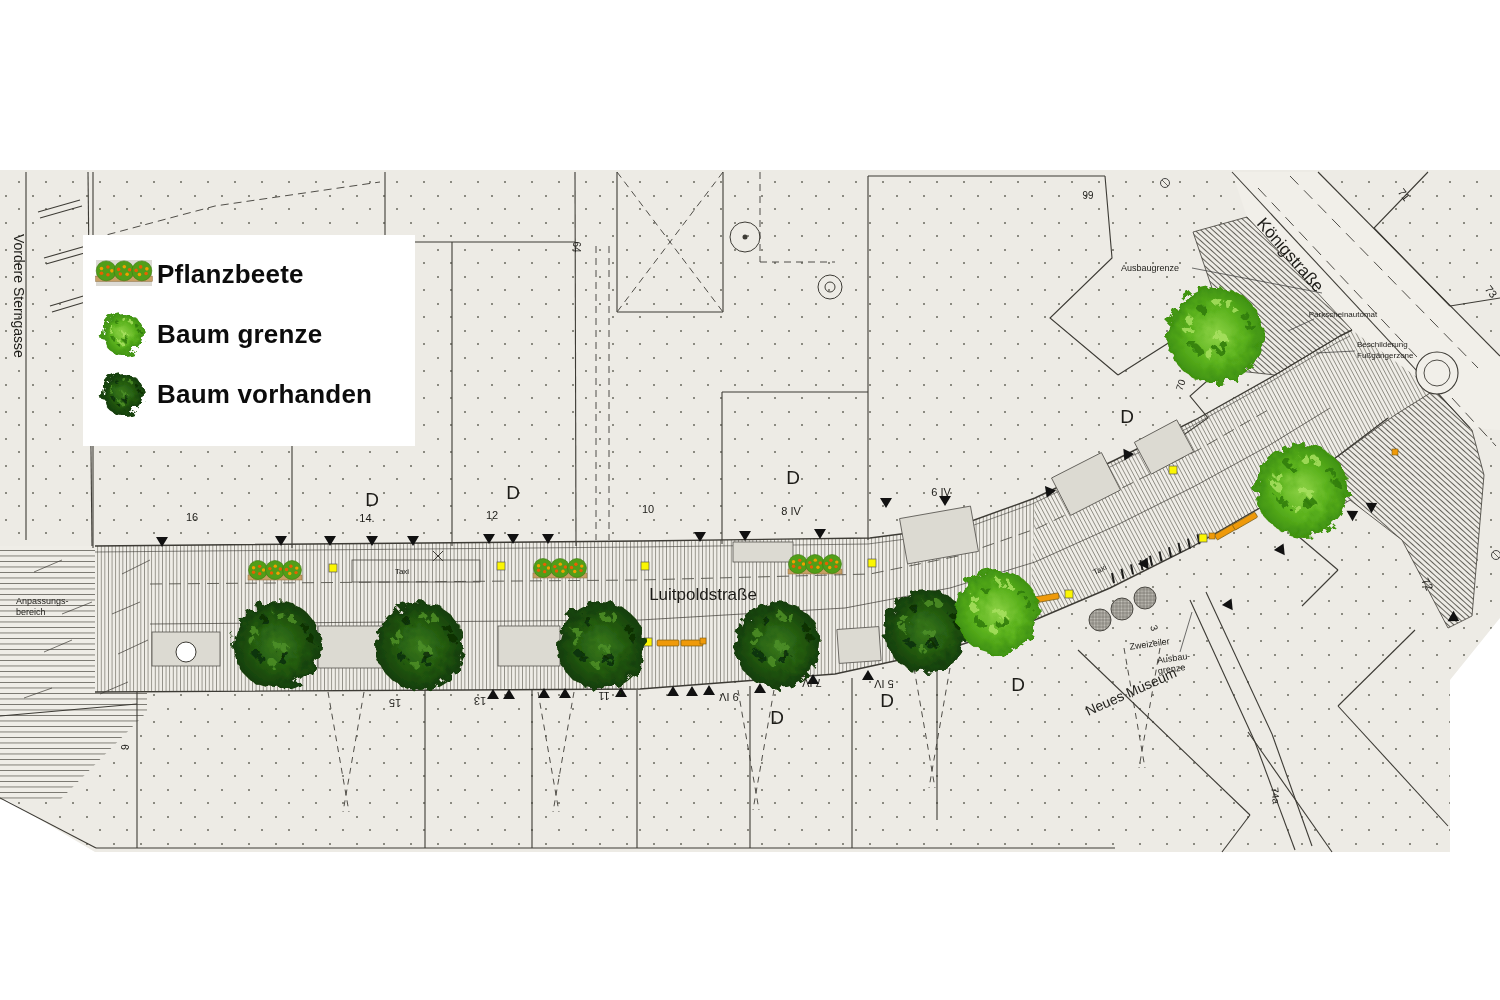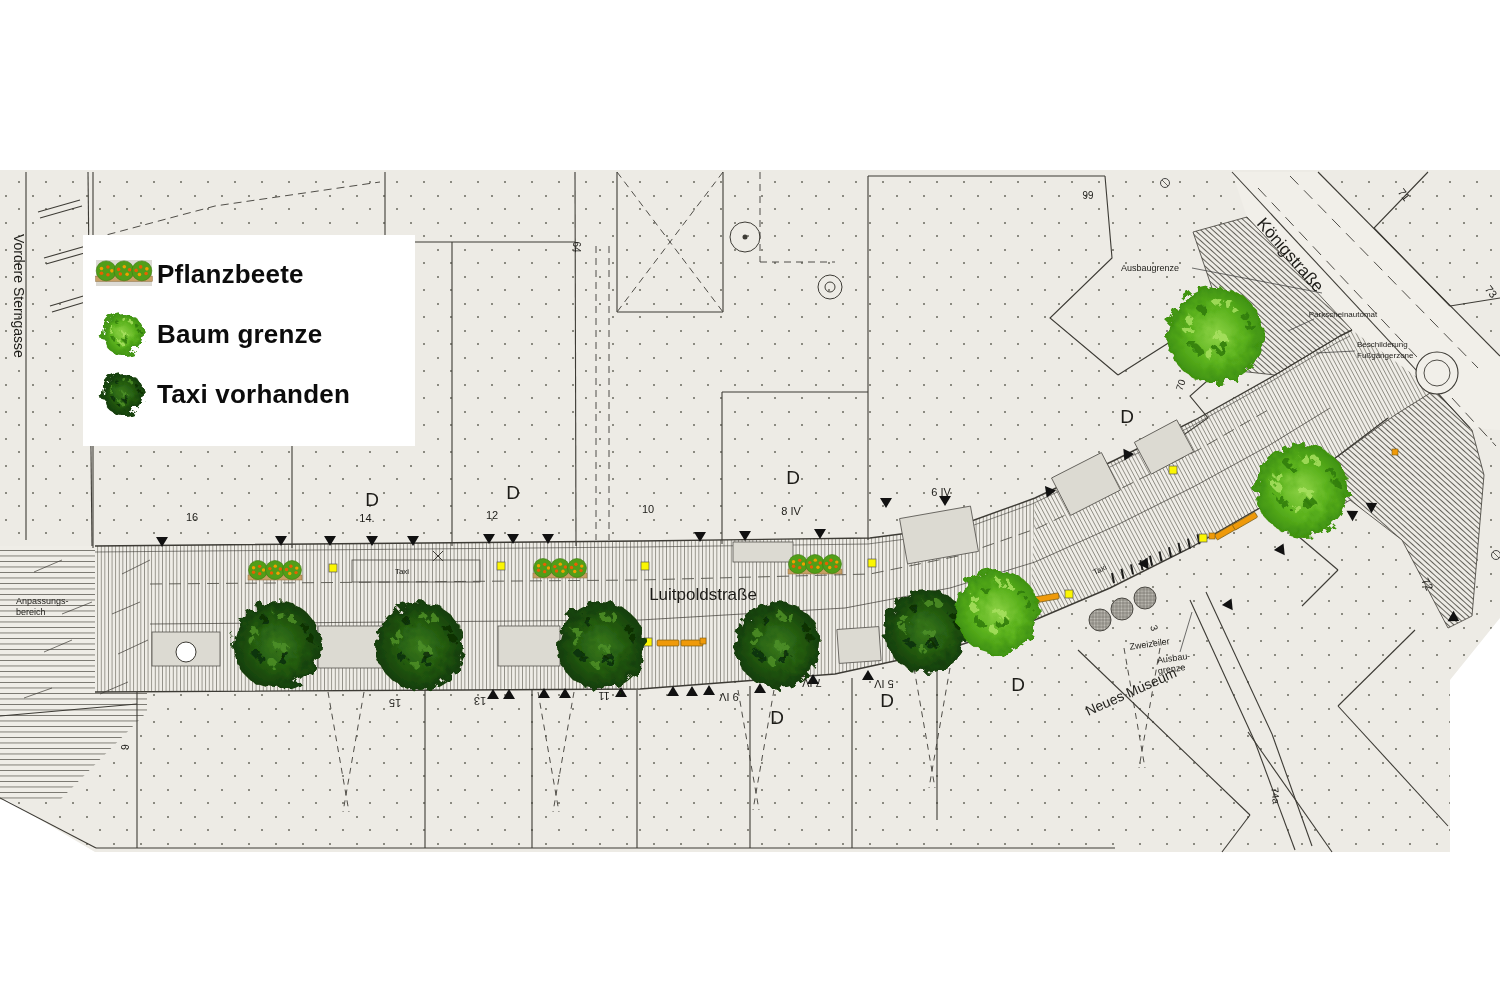--- a/index.html
+++ b/index.html
@@ -562,16 +562,16 @@
               <circle cx="21.822926981812905" cy="12.098933779891496" r="1.89" fill="#0d2e06" opacity="0.85"></circle>
               <circle cx="31.492854740615016" cy="25.276749573057852" r="1.89" fill="#4e8f28" opacity="0.85"></circle>
               <circle cx="18.03571061946802" cy="28.10925495878211" r="1.89" fill="#0d2e06" opacity="0.85"></circle>
               <circle cx="34.27033504659834" cy="10.61348241540856" r="1.89" fill="#4e8f28" opacity="0.85"></circle>
               <circle cx="30.166844289346102" cy="30.91803844516789" r="1.89" fill="#0d2e06" opacity="0.85"></circle>
               <circle cx="17.234528101100395" cy="17.754841846597216" r="1.89" fill="#4e8f28" opacity="0.85"></circle>
               <circle cx="43.666266415554794" cy="20.563665087947964" r="1.89" fill="#0d2e06" opacity="0.85"></circle>
             </g>
           </svg>
         </span>
-      <span class="legend-label">Taxi vorhanden</span>
+      <span class="legend-label">Baum vorhanden</span>
     </div>
   </div>
 </div>
 
 </body></html>

